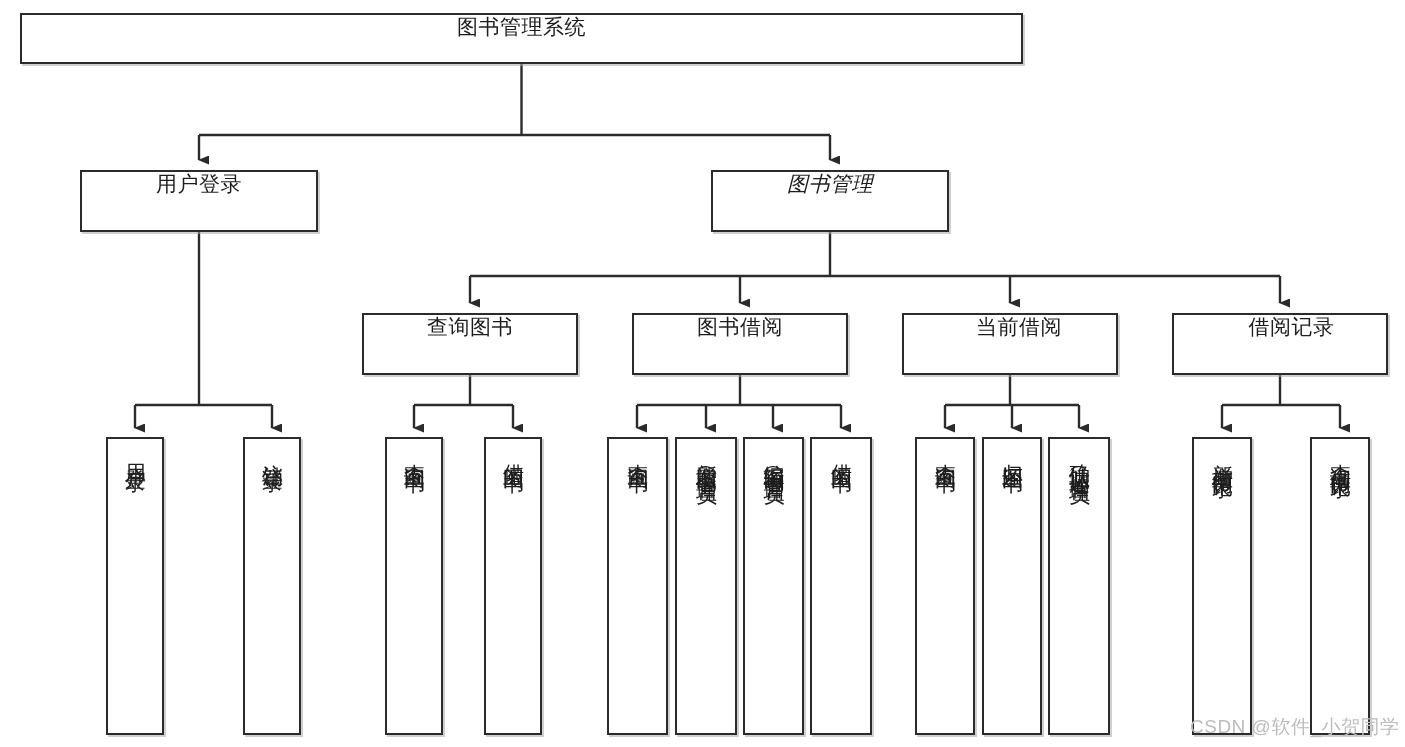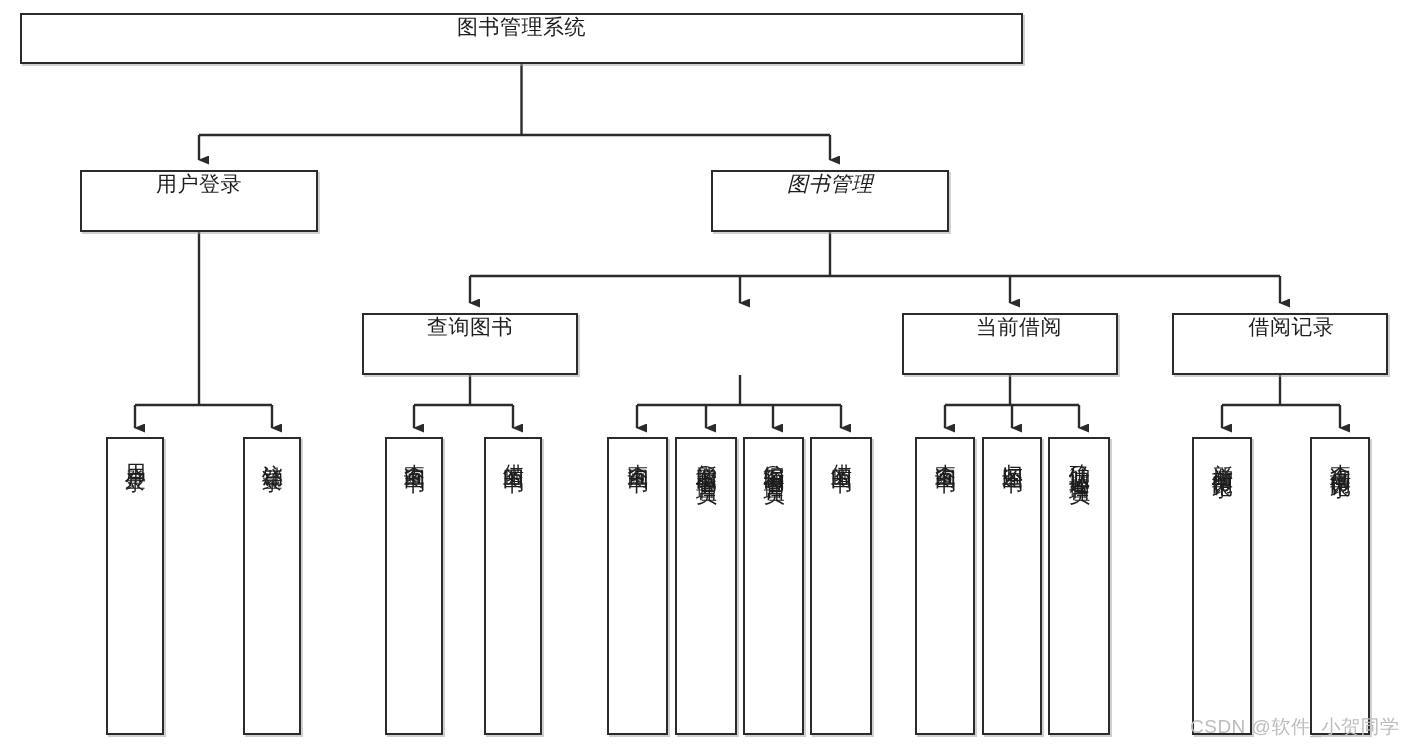--- a/index.html
+++ b/index.html
@@ -137,20 +137,23 @@
   <div class="node-box" style="left: 80px; top: 170px; width: 238px; height: 62px;">
     <span class="node-label">用户登录</span>
   </div>
   <div class="node-box" style="left: 711px; top: 170px; width: 238px; height: 62px; font-style: italic;">
     <span class="node-label">图书管理</span>
   </div>
 
   <div class="node-box" style="left: 362px; top: 313px; width: 216px; height: 62px;">
     <span class="node-label">查询图书</span>
   </div>
+  <div class="node-box" style="left: 632px; top: 313px; width: 216px; height: 62px;">
+    <span class="node-label">图书借阅</span>
+  </div>
   <div class="node-box" style="left: 902px; top: 313px; width: 216px; height: 62px; padding-left: 18px;">
     <span class="node-label">当前借阅</span>
   </div>
   <div class="node-box" style="left: 1172px; top: 313px; width: 216px; height: 62px; padding-left: 23px;">
     <span class="node-label">借阅记录</span>
   </div>
 
   <div class="node-box vertical" style="left: 106px; top: 437px; width: 58px; height: 298px;">
     <span class="node-label">用户登录</span>
   </div>

